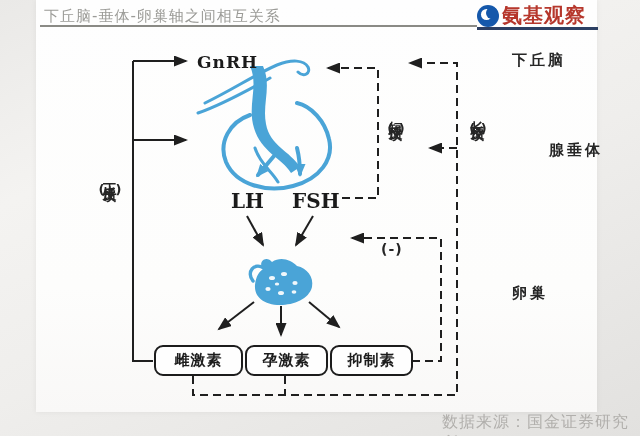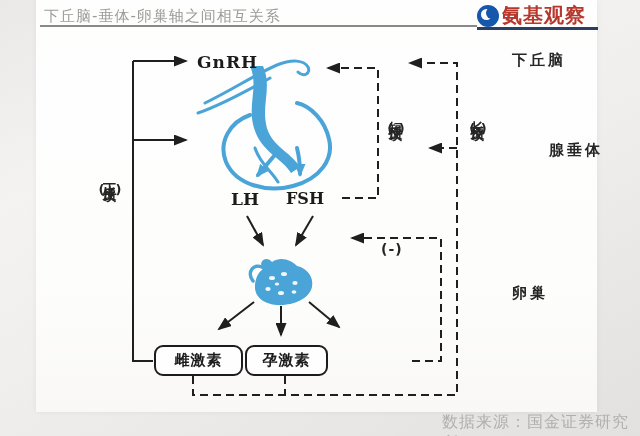--- a/index.html
+++ b/index.html
@@ -38,22 +38,22 @@
     font-size:20px;font-weight:900;color:#b6372c;letter-spacing:1px;
     font-family:"DejaVu Sans","Liberation Sans",sans-serif;
   }
   .brand-rule{left:477px;top:27px;width:121px;height:3px;background:#2c3f63;}
   
   .node{
     font-family:"DejaVu Serif","Liberation Serif",serif;
     font-weight:bold;color:#1b1b1b;
   }
   .gnrh{left:197px;top:52px;font-size:17px;letter-spacing:1px;}
-  .lh{left:231px;top:189px;font-size:17px;}
-  .fsh{left:286px;top:189px;font-size:16px;}
+  .lh{left:231px;top:189px;font-size:20px;}
+  .fsh{left:292px;top:189px;font-size:20px;}
   .organ{font-size:15px;font-weight:bold;color:#262626;letter-spacing:3px;text-align:right;}
   .organ.hypo{left:512px;top:51px;}
   .organ.pit{left:512px;top:141px;margin-left:37px;}
   .organ.ova{left:512px;top:284px;}
   .fb{display:flex;flex-direction:column;align-items:center;width:26px;}
   .fb .vtext{
     writing-mode:vertical-rl;text-orientation:upright;
     font-size:14px;font-weight:bold;color:#262626;letter-spacing:3px;line-height:1;
   }
   .fb .sign{font-size:13px;font-weight:bold;color:#262626;margin-top:2px;}
@@ -161,15 +161,16 @@
     <span class="sign">(-)</span>
   </div>
   <div class="abs fb long">
     <span class="vtext">长反馈</span>
     <span class="sign">(-)</span>
   </div>
   <div class="abs inhibit-sign">(-)</div>
 
   <div class="abs hbox b0">雌激素</div>
   <div class="abs hbox b1">孕激素</div>
+  <div class="abs hbox b2">抑制素</div>
 
   <div class="abs footer">数据来源：国金证券研究所</div>
 </div>
 
 </body></html>

